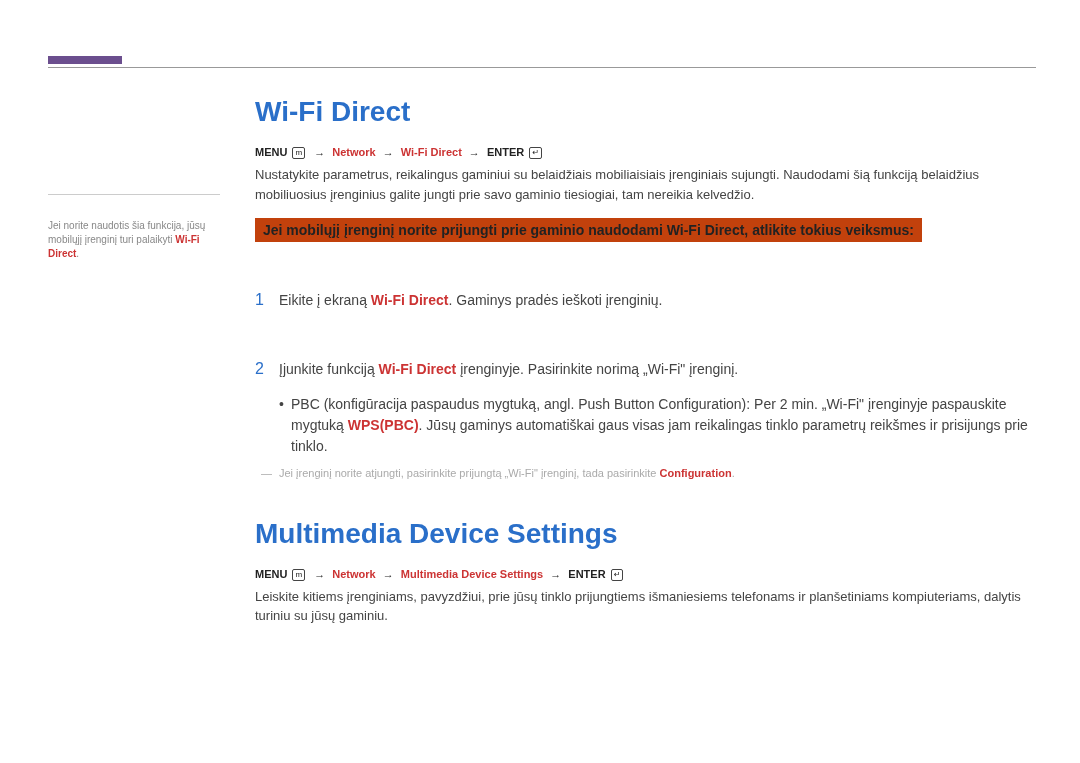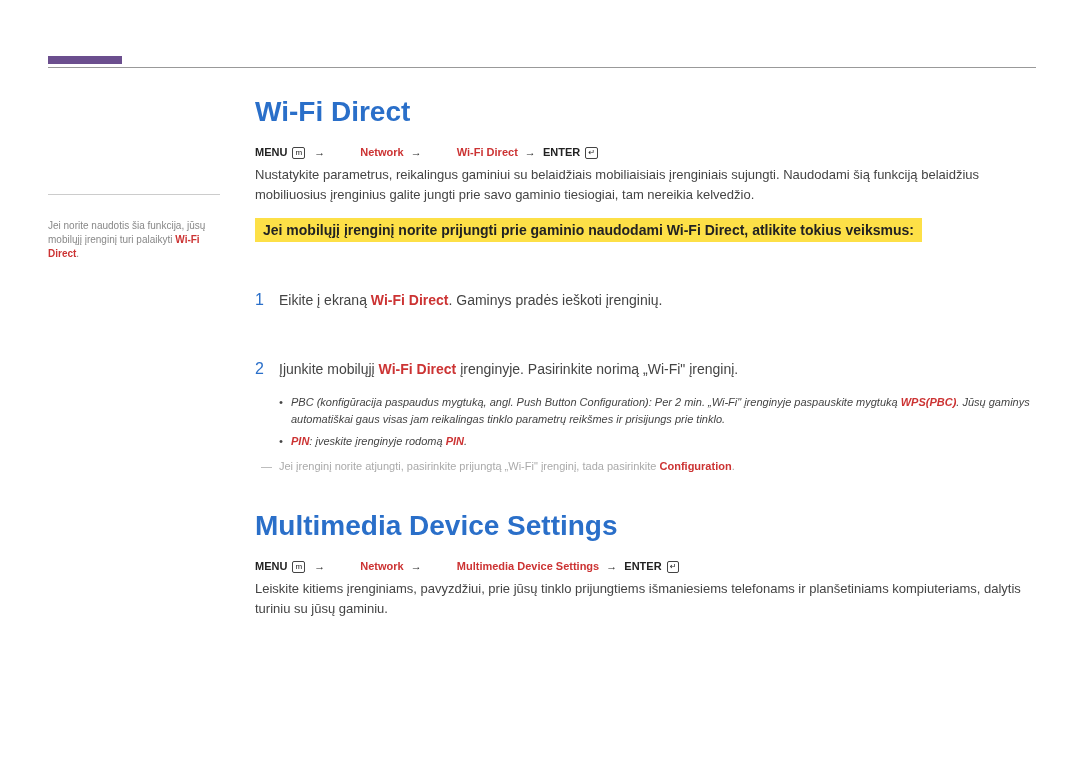--- a/index.html
+++ b/index.html
@@ -49,42 +49,42 @@
     font-size: 28px;
     font-weight: 600;
     margin-bottom: 18px;
   }
   .navpath {
     font-size: 11px;
     font-weight: bold;
     margin-bottom: 6px;
     color: #222;
   }
-  .navpath .red { color: #c33; margin-left: 28px; }
+  .navpath .red { color: #c33; }
   .navpath .arrow { font-weight: normal; padding: 0 4px; }
   .icon-box {
     display: inline-block;
     border: 1px solid #444;
     border-radius: 2px;
     font-size: 8px;
     line-height: 1;
     padding: 1px 2px;
     vertical-align: middle;
     margin-left: 2px;
     margin-right: 2px;
     font-weight: normal;
   }
   .para {
     font-size: 13px;
     color: #444;
     line-height: 1.5;
     margin-bottom: 14px;
   }
   .hl {
-    background: #fde047;
+    background: #c2410c;
     color: #222;
     font-size: 14px;
     font-weight: 600;
     padding: 4px 8px;
     display: inline-block;
     margin-bottom: 14px;
   }
   .steps { margin-bottom: 10px; }
   .step {
     display: flex;
@@ -104,27 +104,26 @@
     line-height: 1.5;
     margin-top: 34px;
   }
   .red-bold { color: #c33; font-weight: bold; }
   ul.bullets {
     list-style: none;
     padding-left: 24px;
     margin-bottom: 8px;
   }
   ul.bullets li {
-    font-size: 11px;
+    font-size: 14px;
     color: #444;
     line-height: 1.5;
     position: relative;
     padding-left: 12px;
     margin-bottom: 6px;
-    font-style: italic;
   }
   ul.bullets li::before {
     content: "•";
     position: absolute;
     left: 0;
     top: 0;
     color: #444;
   }
   .note {
     font-size: 11px;
@@ -177,32 +176,29 @@
     <div class="steps">
       <div class="step">
         <div class="step-num">1</div>
         <div class="step-text">
           <span>Eikite į ekraną </span><span class="red-bold">Wi-Fi Direct</span><span>. Gaminys pradės ieškoti įrenginių.</span>
         </div>
       </div>
       <div class="step">
         <div class="step-num">2</div>
         <div class="step-text">
-          <span>Įjunkite mobilųjį </span><span class="red-bold">Wi-Fi Direct</span><span> įrenginyje. Pasirinkite norimą „Wi-Fi" įrenginį.</span>
+          <span>Įjunkite funkciją </span><span class="red-bold">Wi-Fi Direct</span><span> įrenginyje. Pasirinkite norimą „Wi-Fi" įrenginį.</span>
         </div>
       </div>
     </div>
 
     <ul class="bullets">
       <li>
         <span>PBC (konfigūracija paspaudus mygtuką, angl. Push Button Configuration): Per 2 min. „Wi-Fi" įrenginyje paspauskite mygtuką </span><span class="red-bold">WPS(PBC)</span><span>. Jūsų gaminys automatiškai gaus visas jam reikalingas tinklo parametrų reikšmes ir prisijungs prie tinklo.</span>
       </li>
-      <li>
-        <span class="red-bold">PIN</span><span>: įveskite įrenginyje rodomą </span><span class="red-bold">PIN</span><span>.</span>
-      </li>
     </ul>
 
     <div class="note">
       <span>Jei įrenginį norite atjungti, pasirinkite prijungtą „Wi-Fi" įrenginį, tada pasirinkite </span><span class="red-bold">Configuration</span><span>.</span>
     </div>
   </section>
 
   <section class="section2">
     <h1>Multimedia Device Settings</h1>
 

